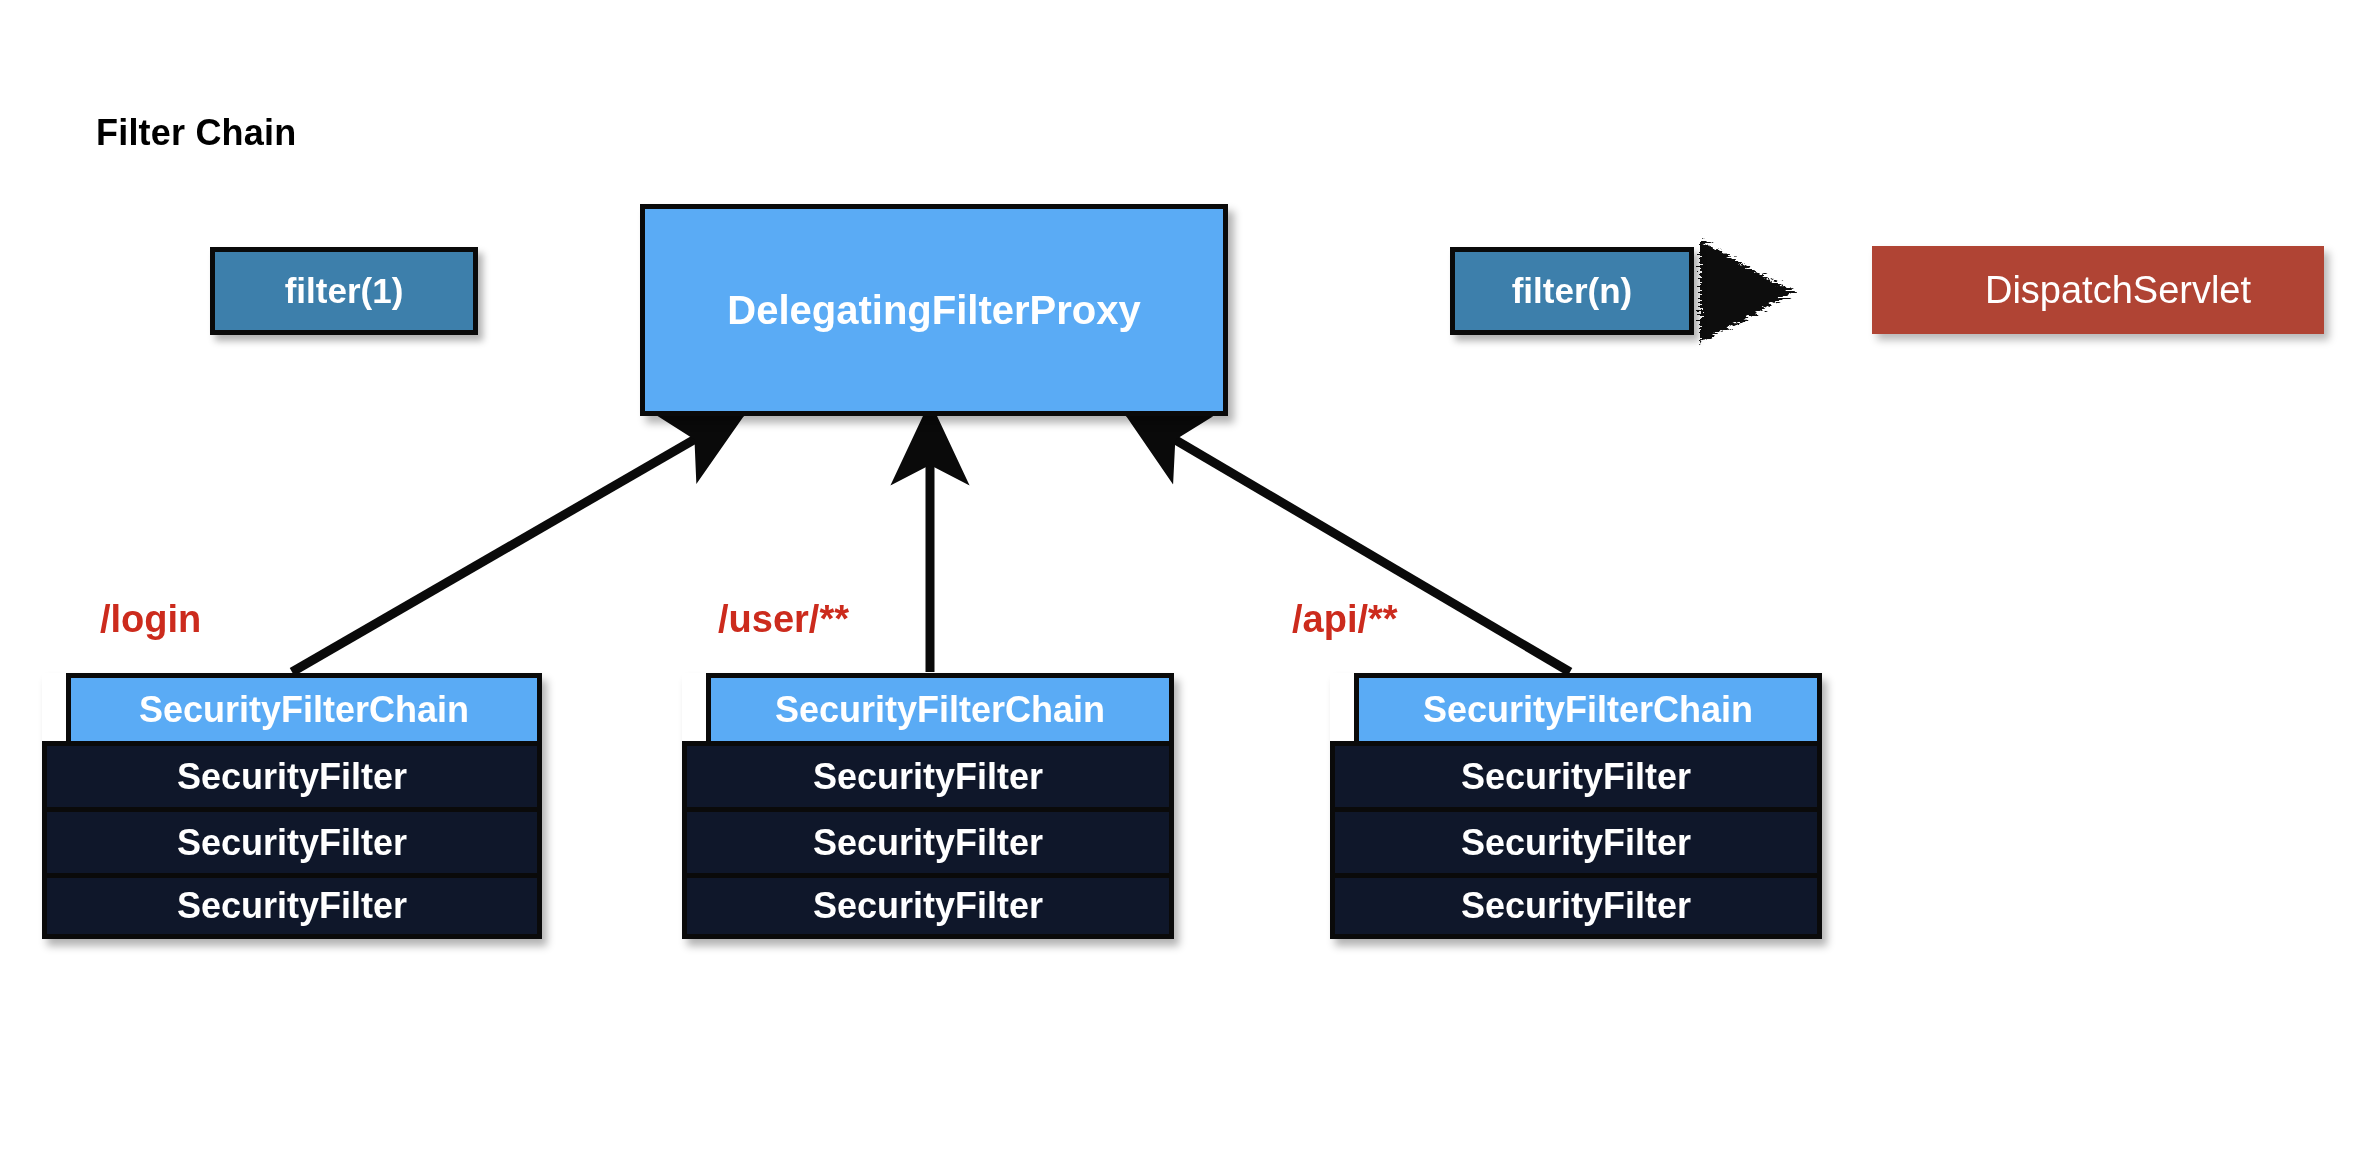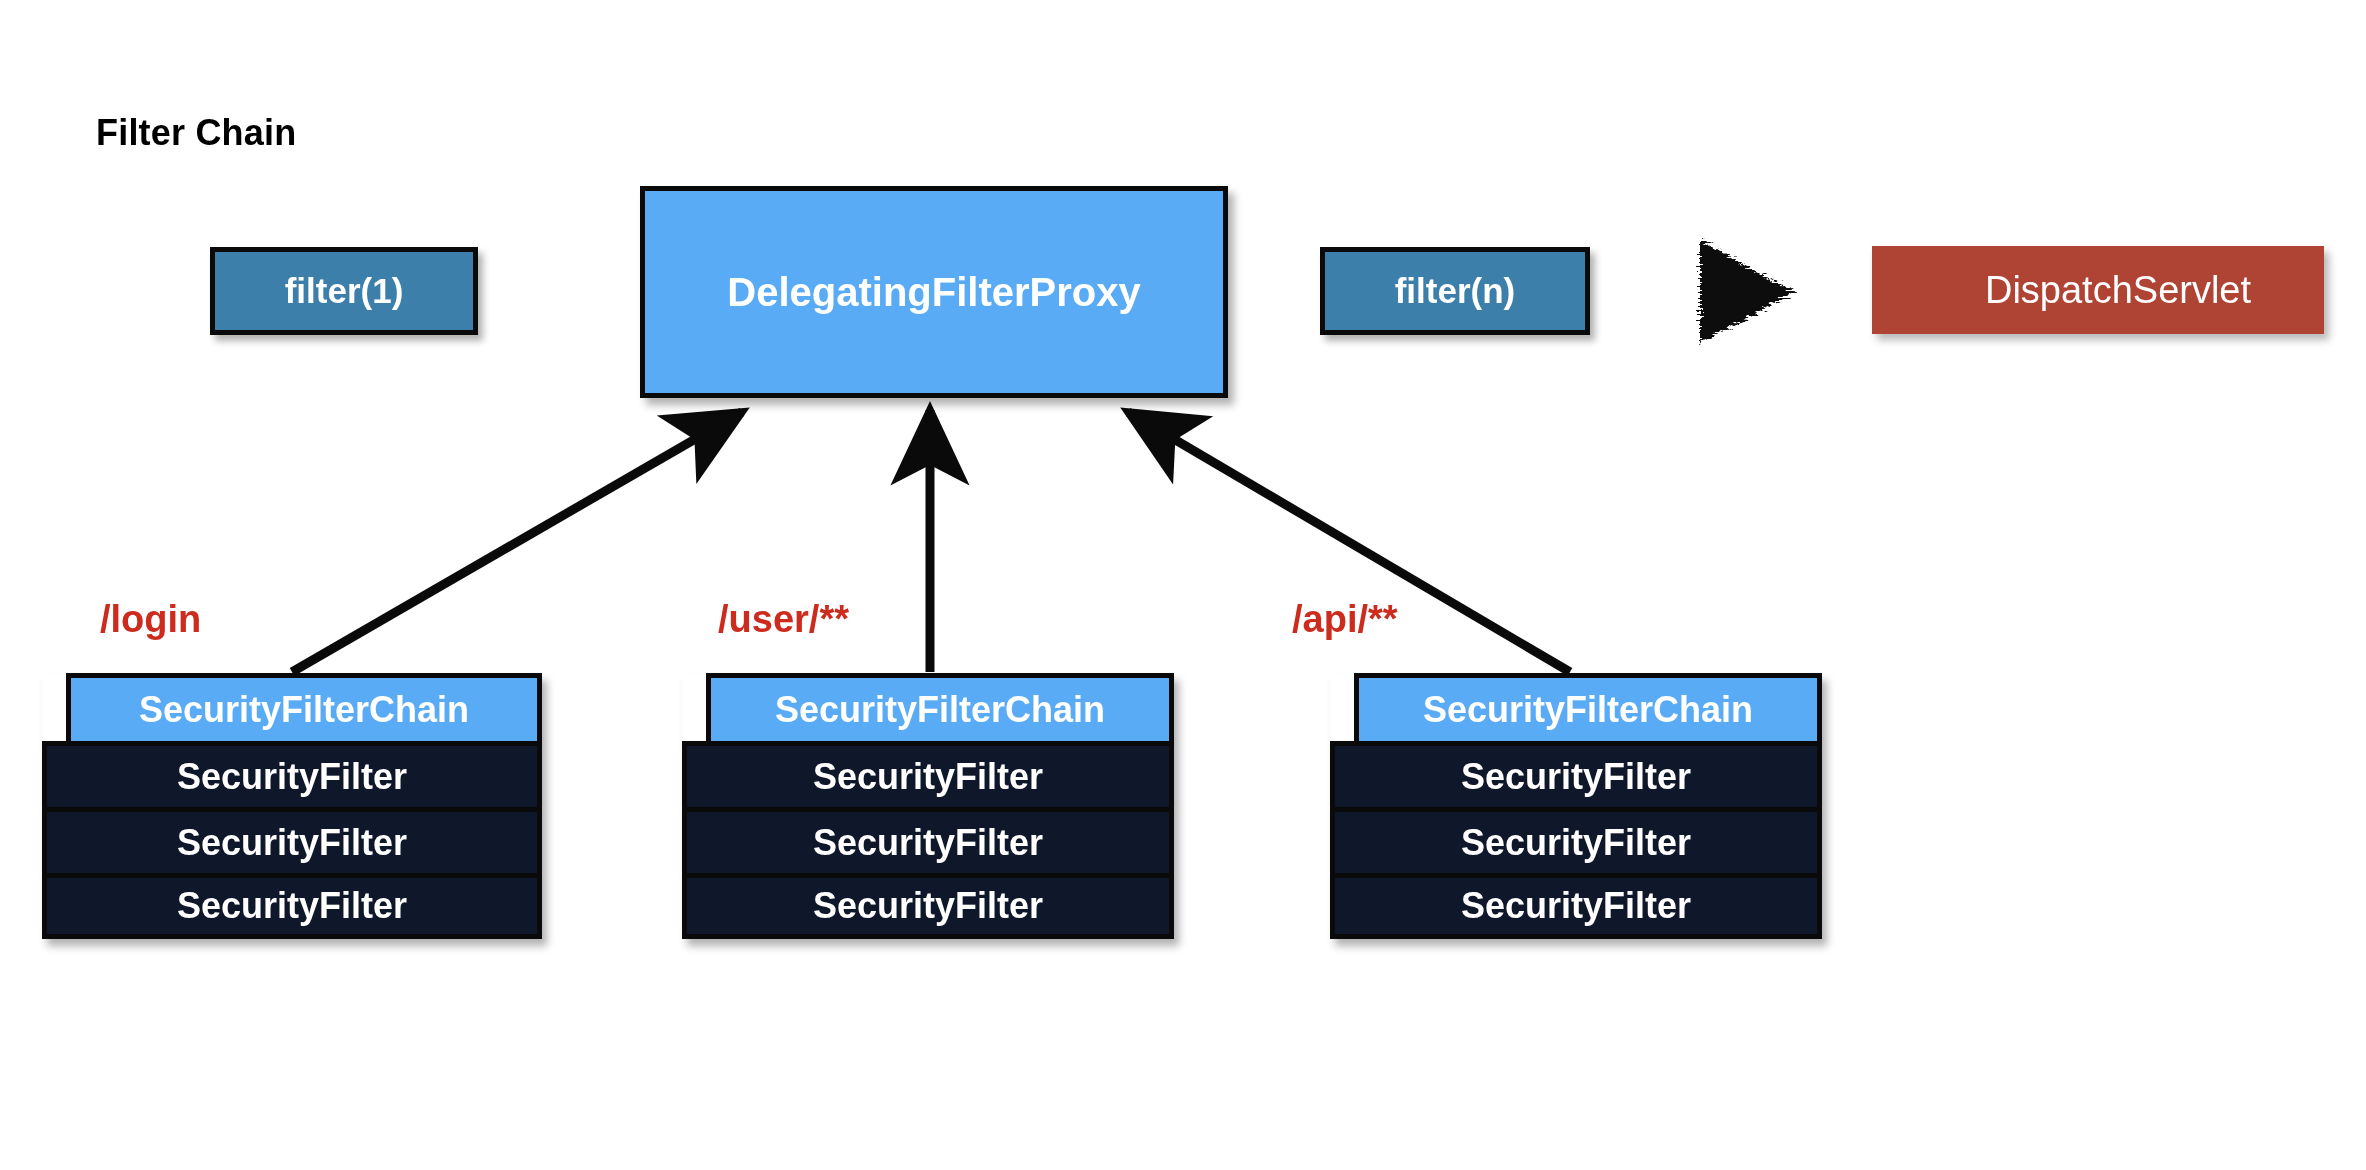--- a/index.html
+++ b/index.html
@@ -156,25 +156,25 @@
       <line x1="292" y1="672" x2="742" y2="412"></line>
       <line x1="930" y1="672" x2="930" y2="410"></line>
       <line x1="1570" y1="672" x2="1128" y2="412"></line>
     </g>
   </svg>
 
   <div class="node filter-box" style="left:210px; top:247px; width:268px; height:88px;">
     <span>filter(1)</span>
   </div>
 
-  <div class="node proxy-box" style="left:640px; top:186px; width:588px; height:212px;">
+  <div class="node proxy-box" style="left:640px; top:204px; width:588px; height:212px;">
     <span>DelegatingFilterProxy</span>
   </div>
 
-  <div class="node filter-box" style="left:1320px; top:247px; width:270px; height:88px;">
+  <div class="node filter-box" style="left:1450px; top:247px; width:244px; height:88px;">
     <span>filter(n)</span>
   </div>
 
   <div class="node servlet-box" style="left:1872px; top:246px; width:452px; height:88px;padding-left:40px;">
     <span>DispatchServlet</span>
   </div>
 
   <div class="path-label" style="left:100px; top:598px;">/login</div>
   <div class="path-label" style="left:718px; top:598px;">/user/**</div>
   <div class="path-label" style="left:1292px; top:598px;">/api/**</div>

